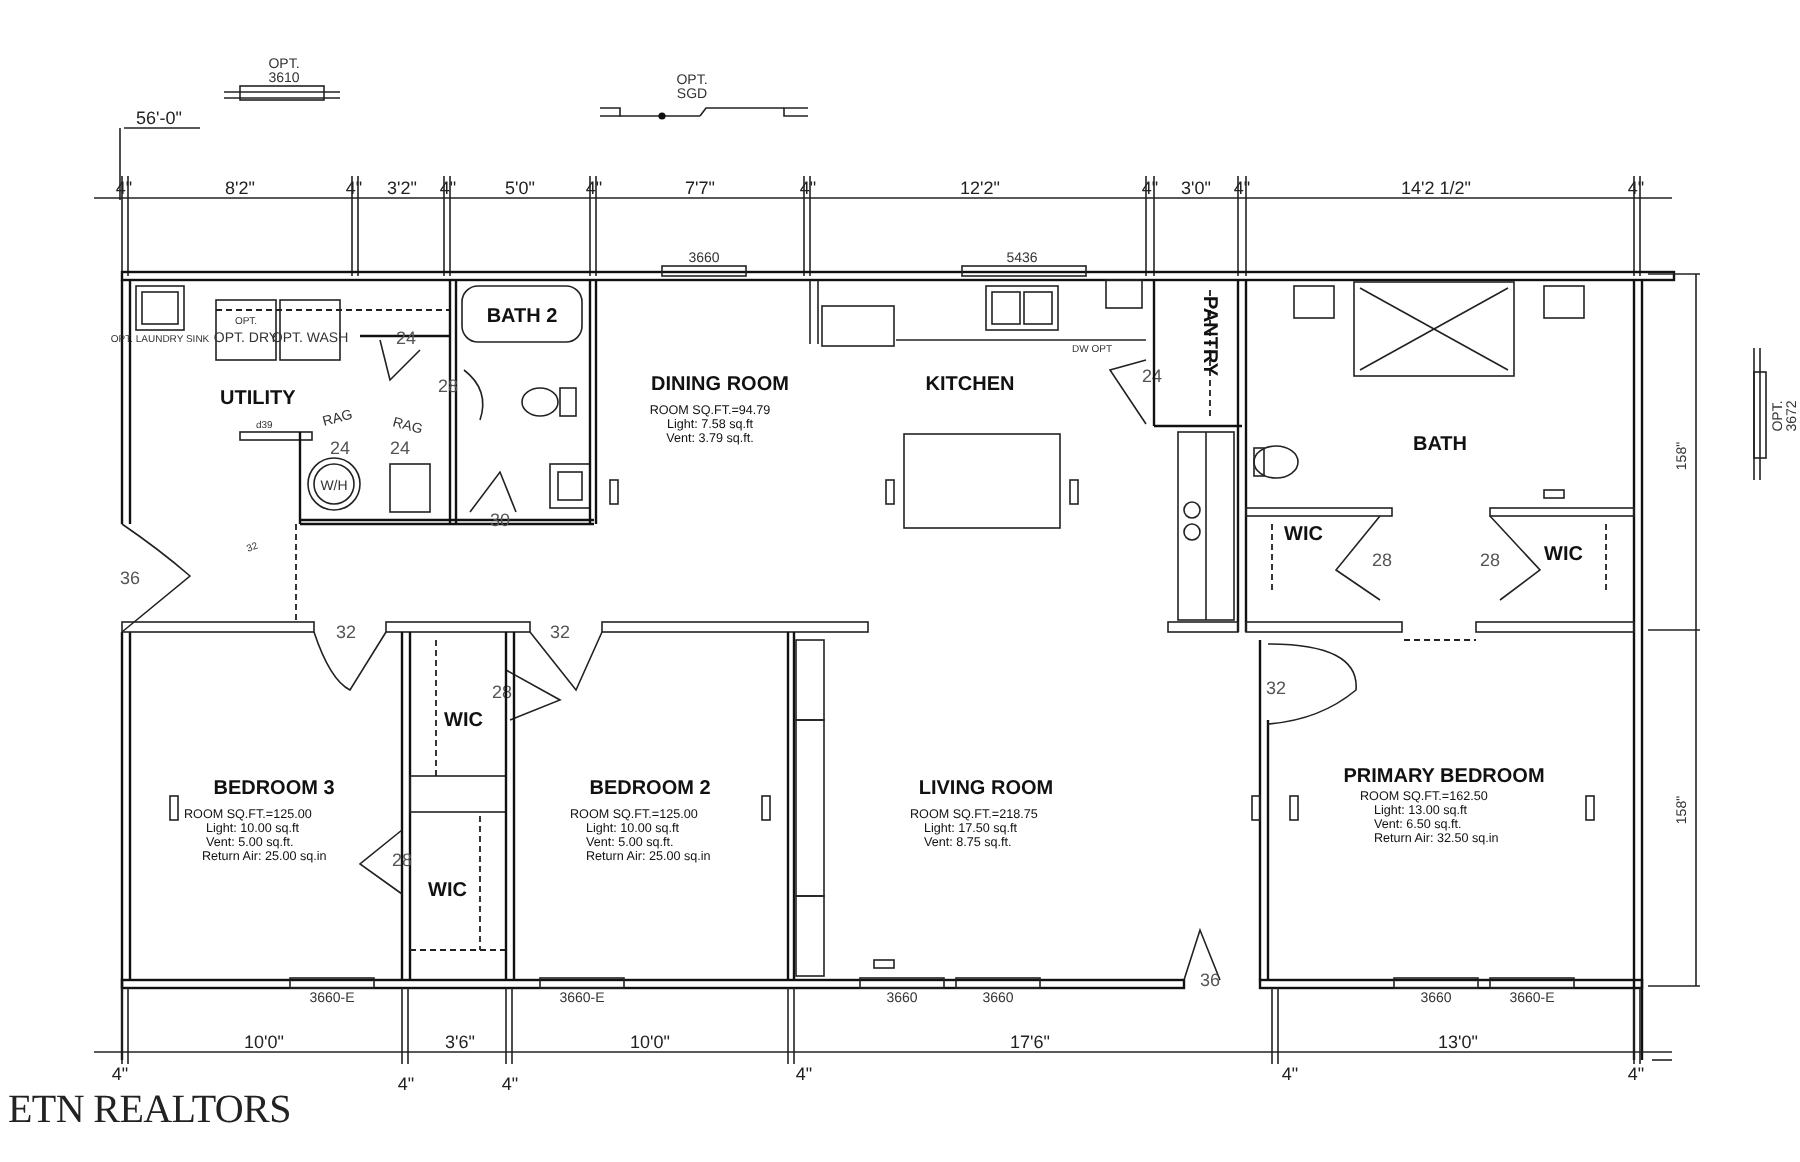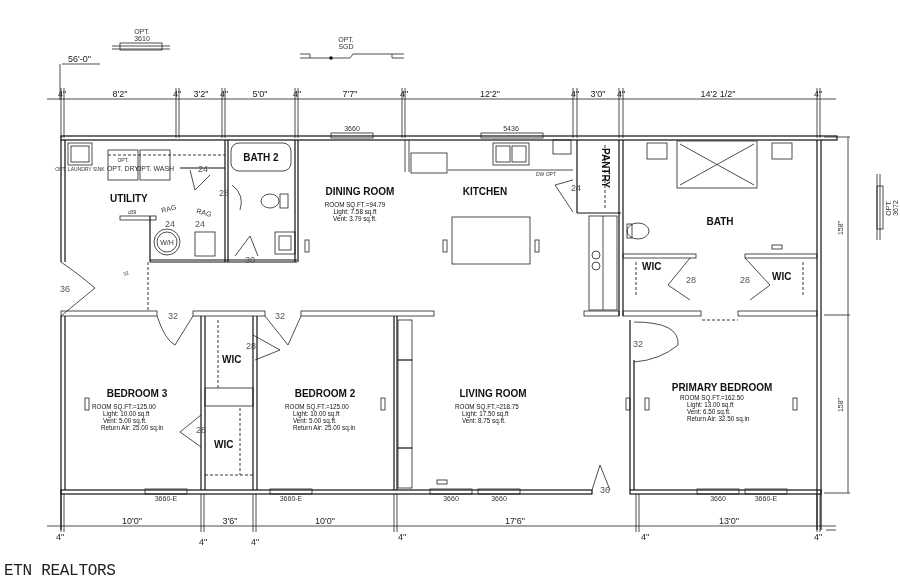--- a/index.html
+++ b/index.html
@@ -8,21 +8,21 @@
   .wall { fill:none; stroke:#111; stroke-width:1.2; }
   .thin { fill:none; stroke:#222; stroke-width:0.8; }
   .dim { fill:none; stroke:#222; stroke-width:0.8; }
   .dash { fill:none; stroke:#222; stroke-width:0.9; stroke-dasharray:3 2; }
   .room { font-family:"Liberation Sans", sans-serif; font-weight:bold; font-size:10px; fill:#111; }
   .info { font-family:"Liberation Sans", sans-serif; font-size:6.3px; fill:#111; }
   .dimtxt { font-family:"Liberation Sans", sans-serif; font-size:9px; fill:#222; }
   .small { font-family:"Liberation Sans", sans-serif; font-size:7px; fill:#333; }
   .door { font-family:"Liberation Sans", sans-serif; font-size:9px; fill:#555; }
   .tiny { font-family:"Liberation Sans", sans-serif; font-size:5px; fill:#333; }
-  .watermark { position:absolute; left:4px; top:544px; font-family:Liberation Mono, monospace; font-size:16px; color:#222; letter-spacing:-0.3px;margin-top:18px; }
+  .watermark { position:absolute; left:4px; top:544px; font-family:Liberation Serif, serif; font-size:20px; color:#222; letter-spacing:-0.3px; }
 </style>
 </head>
 <body>
 
 <svg width="900" height="581" viewBox="0 0 900 581">
 
   <g>
     <text class="small" x="142" y="34" text-anchor="middle">OPT.</text>
     <text class="small" x="142" y="41" text-anchor="middle">3610</text>
     <line class="thin" x1="112" y1="46" x2="170" y2="46"></line>

